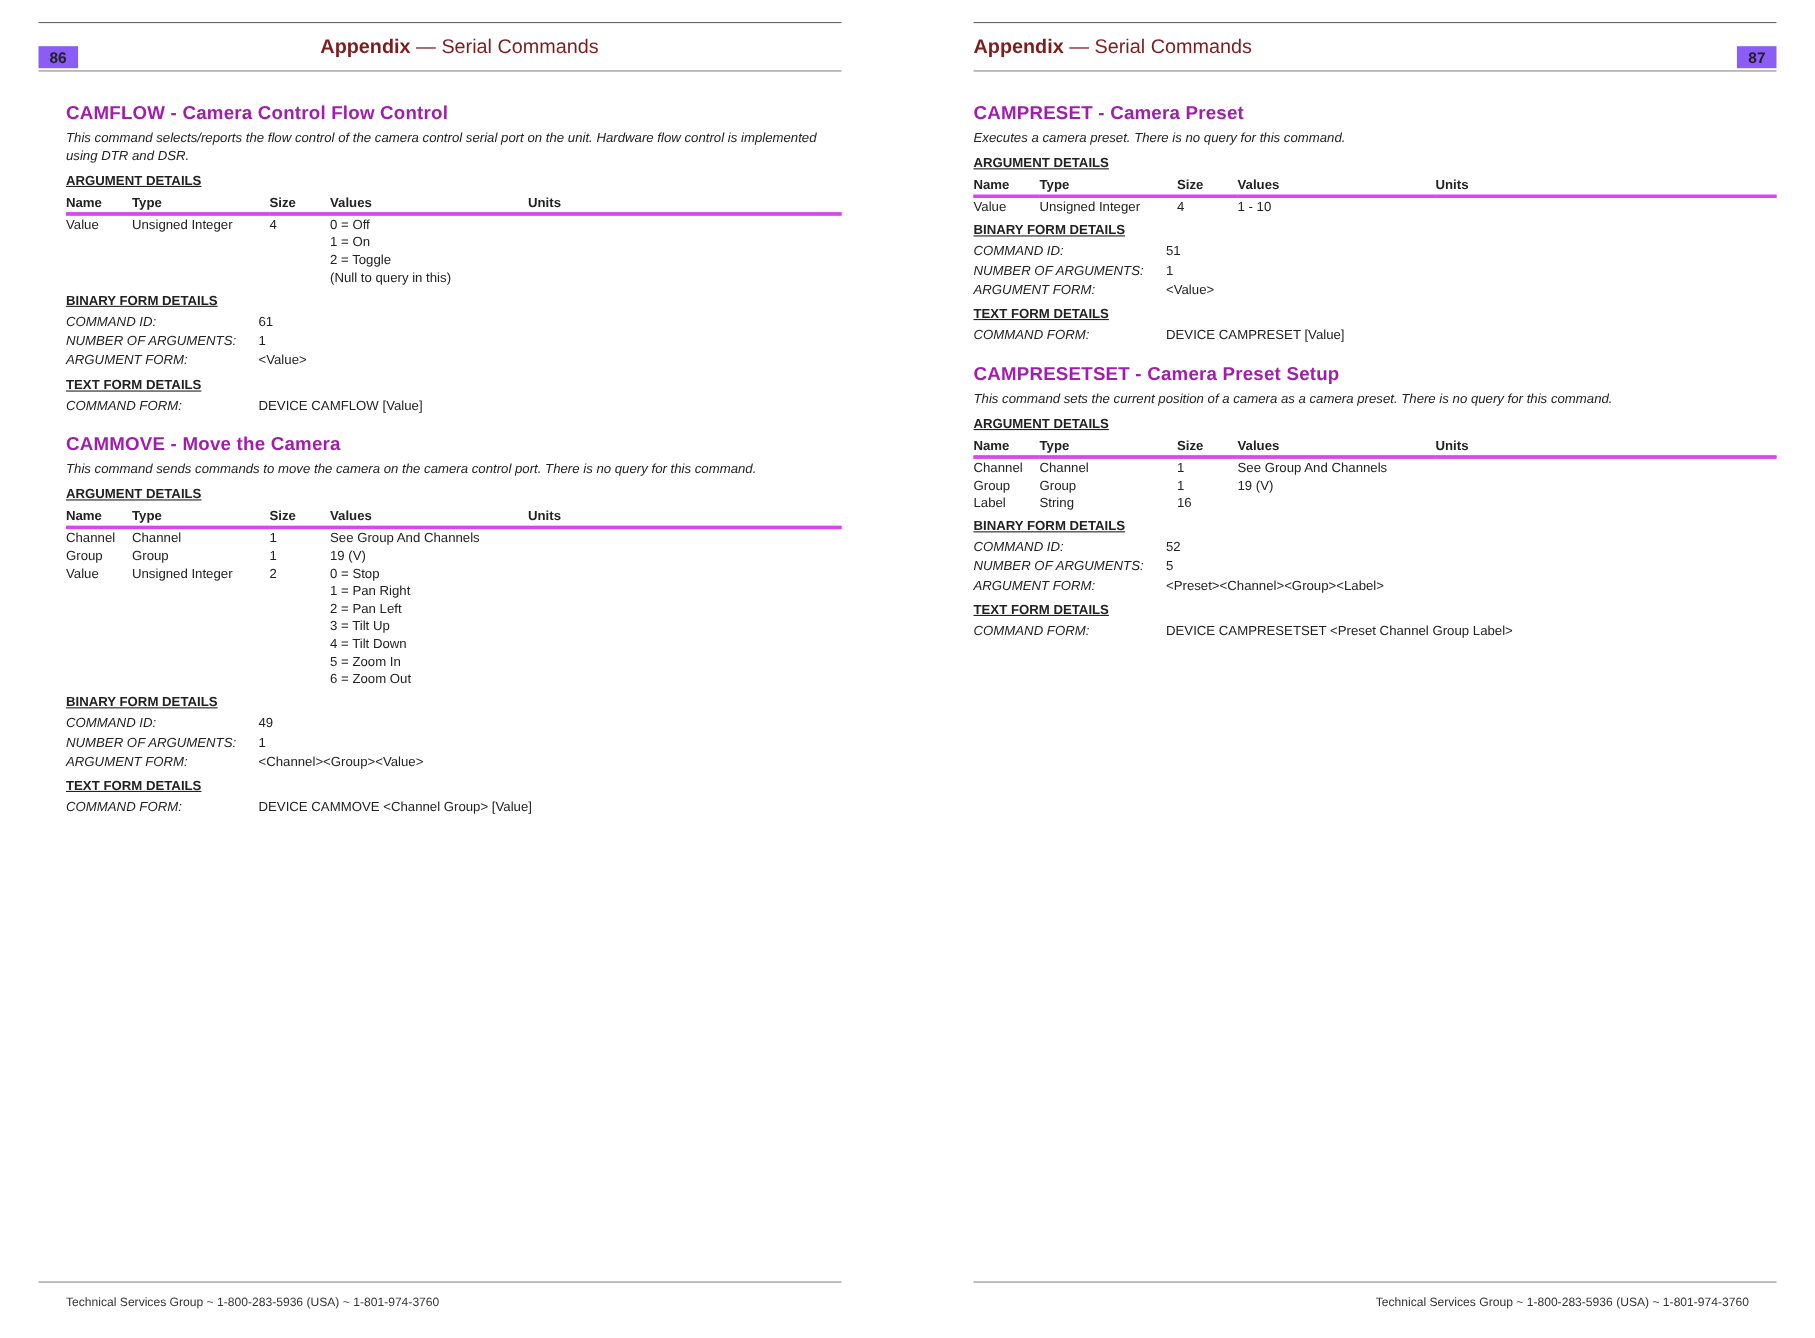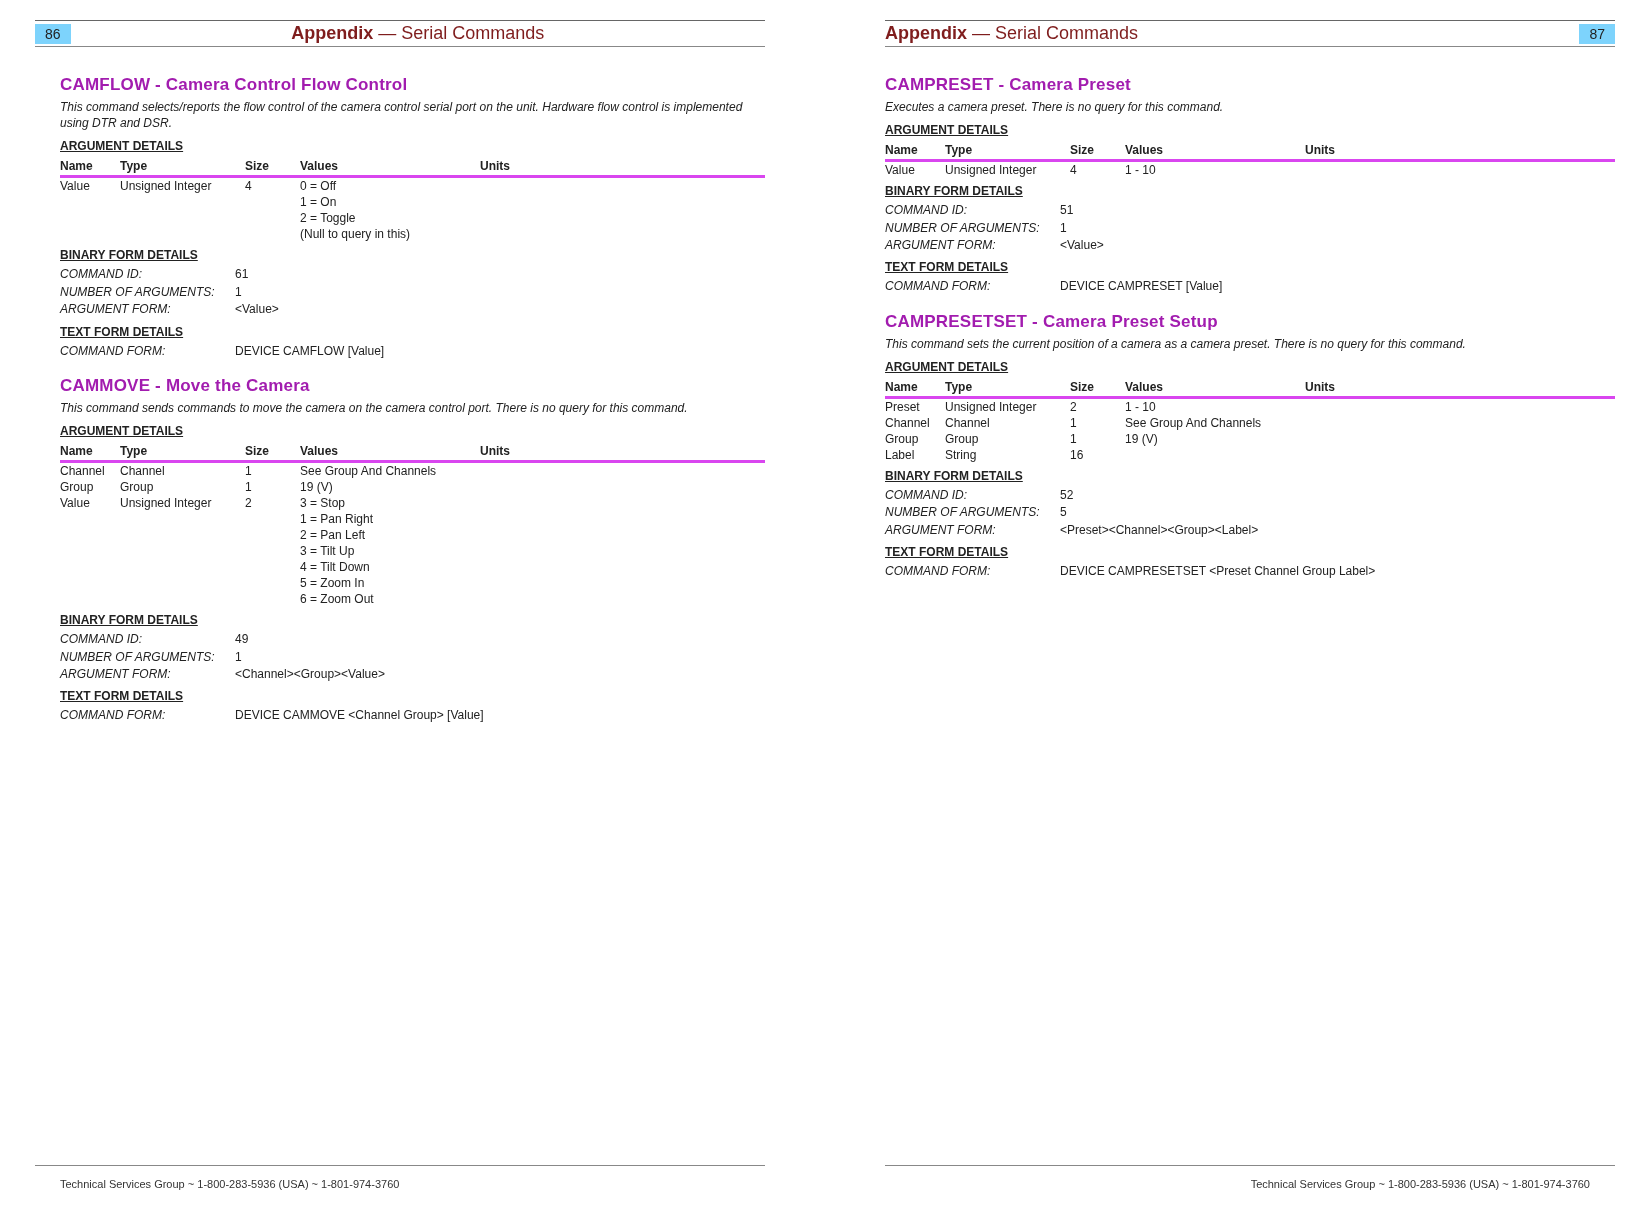--- a/index.html
+++ b/index.html
@@ -29,24 +29,25 @@
   .top-bar {
     display: flex;
     align-items: center;
     border-bottom: 1px solid #888;
     padding-bottom: 2px;
     margin-bottom: 28px;
   }
   .page.left .top-bar { justify-content: flex-start; }
   .page.right .top-bar { justify-content: flex-end; }
   .page-num {
-    background: #7dd3fc;
+    background: #8b5cf6;
     padding: 2px 10px;
-    font-weight: normal;
+    font-weight: bold;
     font-size: 14px;
+    margin-top: 19px;
   }
   .breadcrumb {
     flex: 1;
     text-align: center;
     font-size: 18px;
     color: #7f1d1d;
   }
   .breadcrumb .b-strong { font-weight: bold; }
   .cmd-title {
     font-size: 17px;
@@ -221,21 +222,21 @@
             <td>Group</td>
             <td>Group</td>
             <td>1</td>
             <td>19 (V)</td>
             <td></td>
           </tr>
           <tr>
             <td>Value</td>
             <td>Unsigned Integer</td>
             <td>2</td>
-            <td>3 = Stop</td>
+            <td>0 = Stop</td>
             <td></td>
           </tr>
           <tr>
             <td></td>
             <td></td>
             <td></td>
             <td>1 = Pan Right</td>
             <td></td>
           </tr>
           <tr>
@@ -361,27 +362,20 @@
           <tr>
         <th class="col-name">Name</th>
         <th class="col-type">Type</th>
         <th class="col-size">Size</th>
         <th class="col-values">Values</th>
         <th class="col-units">Units</th>
       </tr>
         </thead>
       <tbody>
           <tr>
-            <td>Preset</td>
-            <td>Unsigned Integer</td>
-            <td>2</td>
-            <td>1 - 10</td>
-            <td></td>
-          </tr>
-          <tr>
             <td>Channel</td>
             <td>Channel</td>
             <td>1</td>
             <td>See Group And Channels</td>
             <td></td>
           </tr>
           <tr>
             <td>Group</td>
             <td>Group</td>
             <td>1</td>

